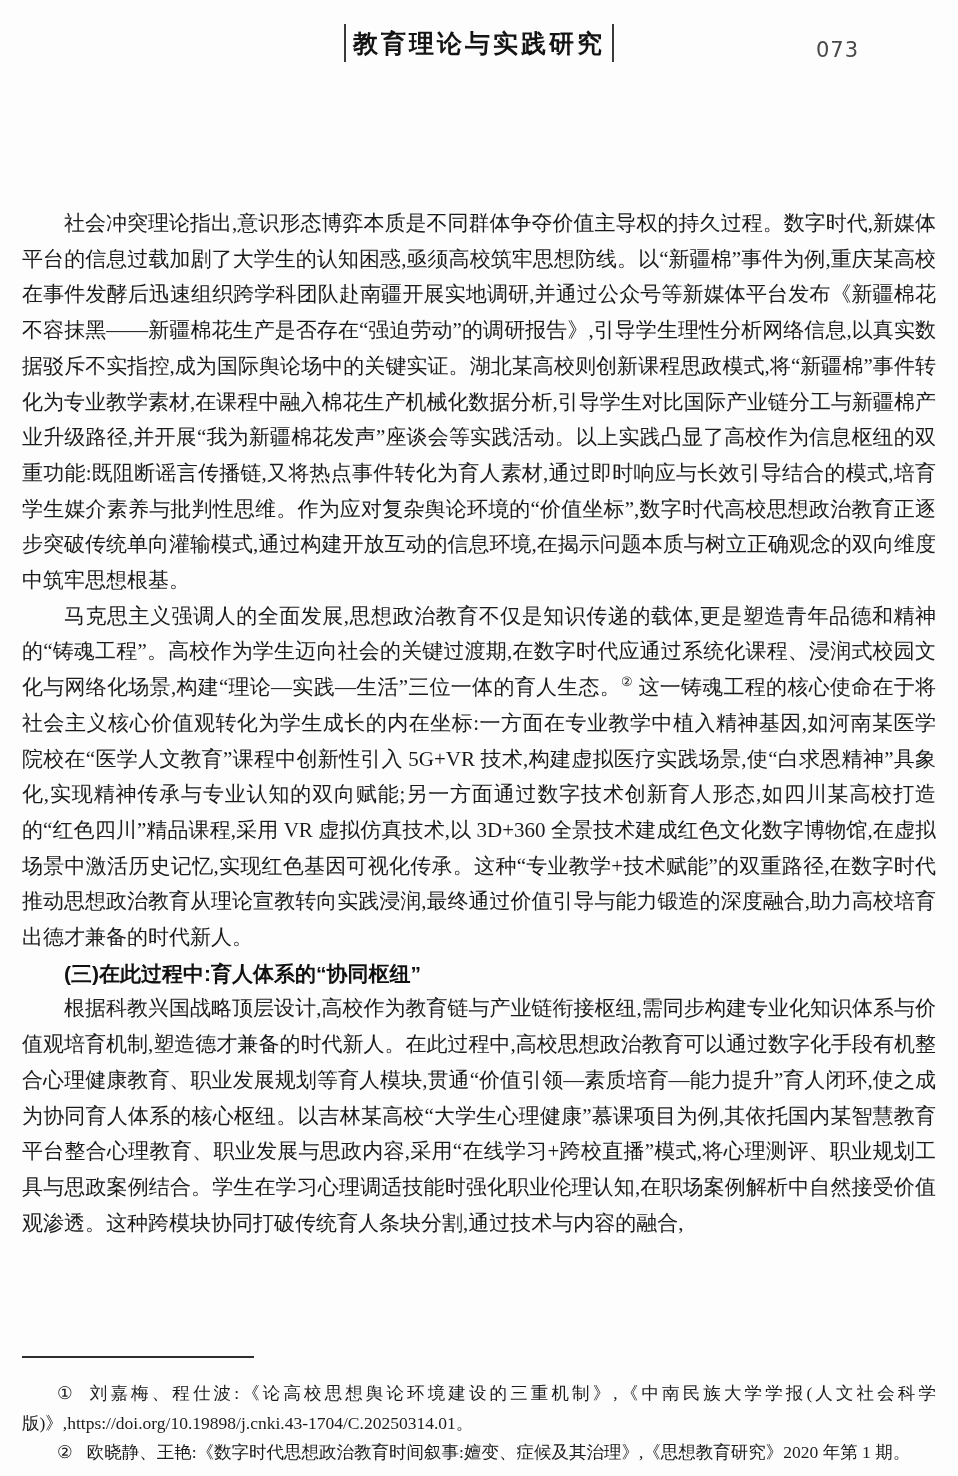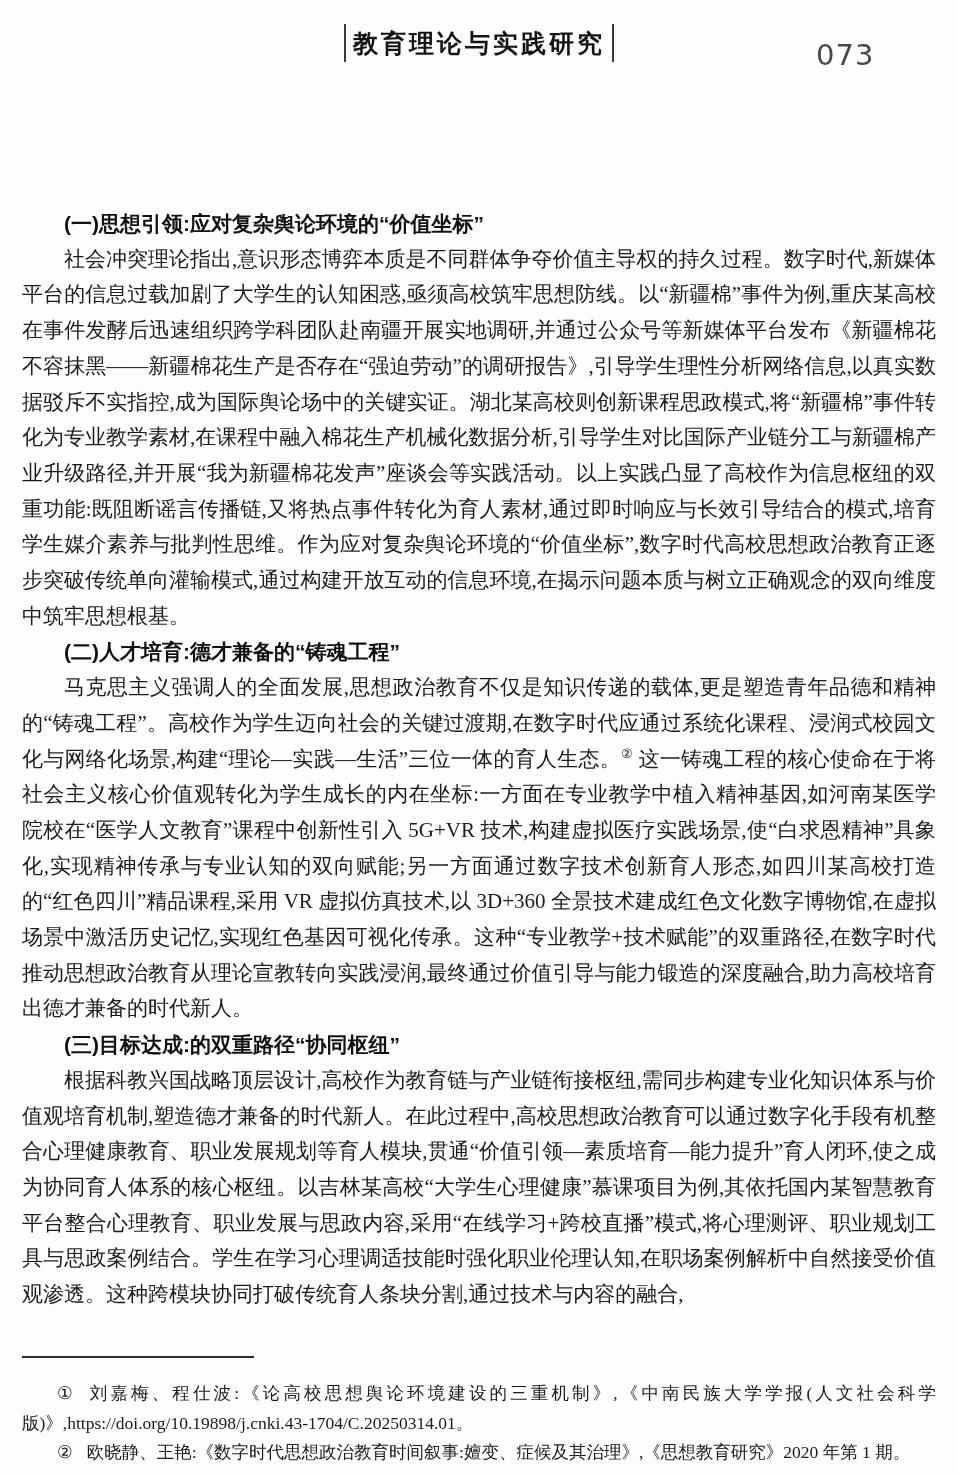--- a/index.html
+++ b/index.html
@@ -35,21 +35,21 @@
     color: #141414;
     padding: 0 7px;
     border-left: 2px solid #3a3a3a;
     border-right: 2px solid #3a3a3a;
   }
   .page-number {
     position: absolute;
     top: 38px;
     left: 816px;
     font-family: "DejaVu Sans", "Liberation Sans", sans-serif;
-    font-size: 29px;
+    font-size: 21px;
     letter-spacing: 1px;
     color: #484848;
   }
 
   
   .article {
     position: absolute;
     top: 206px;
     left: 22px;
     width: 914px;
@@ -104,29 +104,27 @@
 <div class="page">
 
   <div class="header-title">
     <span class="title-text">教育理论与实践研究</span>
   </div>
   <div class="page-number">073</div>
 
   <div class="article">
 
 
-    <h3>(一)思想引领:应对复杂舆论环境的“价值坐标”</h3>
 
     <p>社会冲突理论指出,意识形态博弈本质是不同群体争夺价值主导权的持久过程。数字时代,新媒体平台的信息过载加剧了大学生的认知困惑,亟须高校筑牢思想防线。以“新疆棉”事件为例,重庆某高校在事件发酵后迅速组织跨学科团队赴南疆开展实地调研,并通过公众号等新媒体平台发布《新疆棉花不容抹黑——新疆棉花生产是否存在“强迫劳动”的调研报告》,引导学生理性分析网络信息,以真实数据驳斥不实指控,成为国际舆论场中的关键实证。湖北某高校则创新课程思政模式,将“新疆棉”事件转化为专业教学素材,在课程中融入棉花生产机械化数据分析,引导学生对比国际产业链分工与新疆棉产业升级路径,并开展“我为新疆棉花发声”座谈会等实践活动。以上实践凸显了高校作为信息枢纽的双重功能:既阻断谣言传播链,又将热点事件转化为育人素材,通过即时响应与长效引导结合的模式,培育学生媒介素养与批判性思维。作为应对复杂舆论环境的“价值坐标”,数字时代高校思想政治教育正逐步突破传统单向灌输模式,通过构建开放互动的信息环境,在揭示问题本质与树立正确观念的双向维度中筑牢思想根基。</p>
 
-    <h3>(二)人才培育:德才兼备的“铸魂工程”</h3>
 
     <p><span>马克思主义强调人的全面发展,思想政治教育不仅是知识传递的载体,更是塑造青年品德和精神的“铸魂工程”。高校作为学生迈向社会的关键过渡期,在数字时代应通过系统化课程、浸润式校园文化与网络化场景,构建“理论—实践—生活”三位一体的育人生态。</span><sup class="fnref">②</sup><span> 这一铸魂工程的核心使命在于将社会主义核心价值观转化为学生成长的内在坐标:一方面在专业教学中植入精神基因,如河南某医学院校在“医学人文教育”课程中创新性引入 5G+VR 技术,构建虚拟医疗实践场景,使“白求恩精神”具象化,实现精神传承与专业认知的双向赋能;另一方面通过数字技术创新育人形态,如四川某高校打造的“红色四川”精品课程,采用 VR 虚拟仿真技术,以 3D+360 全景技术建成红色文化数字博物馆,在虚拟场景中激活历史记忆,实现红色基因可视化传承。这种“专业教学+技术赋能”的双重路径,在数字时代推动思想政治教育从理论宣教转向实践浸润,最终通过价值引导与能力锻造的深度融合,助力高校培育出德才兼备的时代新人。</span></p>
 
-    <h3>(三)目标达成:的双重路径“协同枢纽”</h3>
+    <h3>(三)在此过程中:育人体系的“协同枢纽”</h3>
 
     <p>根据科教兴国战略顶层设计,高校作为教育链与产业链衔接枢纽,需同步构建专业化知识体系与价值观培育机制,塑造德才兼备的时代新人。在此过程中,高校思想政治教育可以通过数字化手段有机整合心理健康教育、职业发展规划等育人模块,贯通“价值引领—素质培育—能力提升”育人闭环,使之成为协同育人体系的核心枢纽。以吉林某高校“大学生心理健康”慕课项目为例,其依托国内某智慧教育平台整合心理教育、职业发展与思政内容,采用“在线学习+跨校直播”模式,将心理测评、职业规划工具与思政案例结合。学生在学习心理调适技能时强化职业伦理认知,在职场案例解析中自然接受价值观渗透。这种跨模块协同打破传统育人条块分割,通过技术与内容的融合,</p>
   </div>
 
   <div class="footnotes">
     <div class="fn-divider"></div>
     <div class="fn-list">
       <p class="fn"><span class="fn-marker">①</span><span>刘嘉梅、程仕波:《论高校思想舆论环境建设的三重机制》,《中南民族大学学报(人文社会科学版)》,https://doi.org/10.19898/j.cnki.43-1704/C.20250314.01。</span></p>
       <p class="fn"><span class="fn-marker">②</span><span>欧晓静、王艳:《数字时代思想政治教育时间叙事:嬗变、症候及其治理》,《思想教育研究》2020 年第 1 期。</span></p>
     </div>

